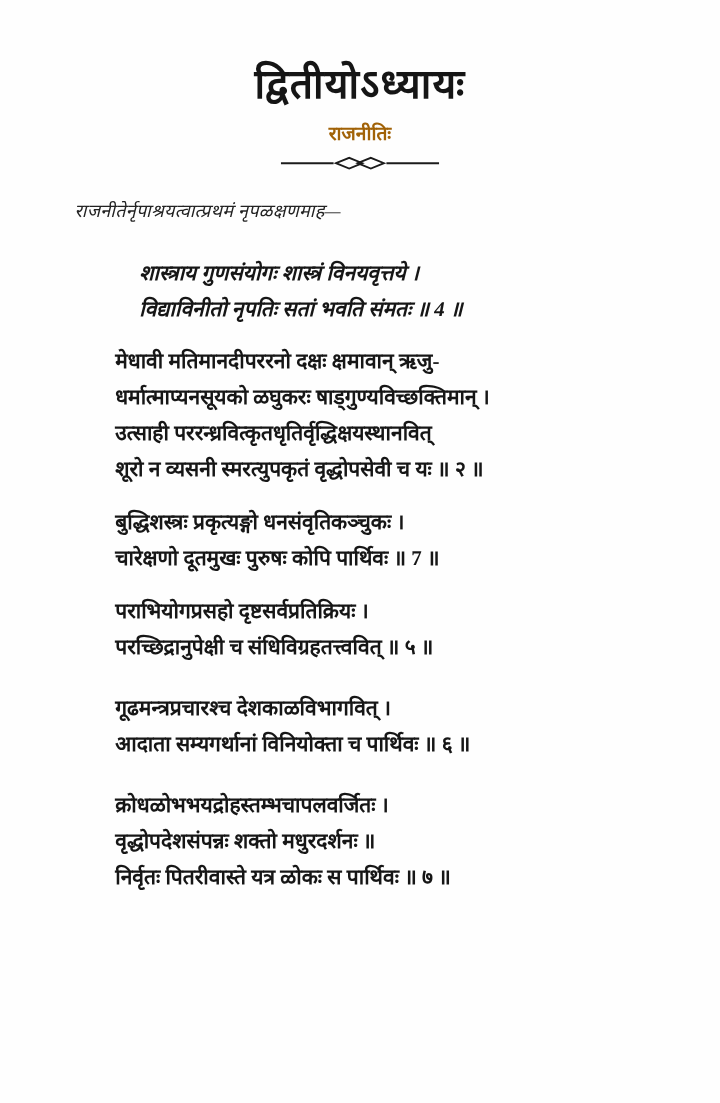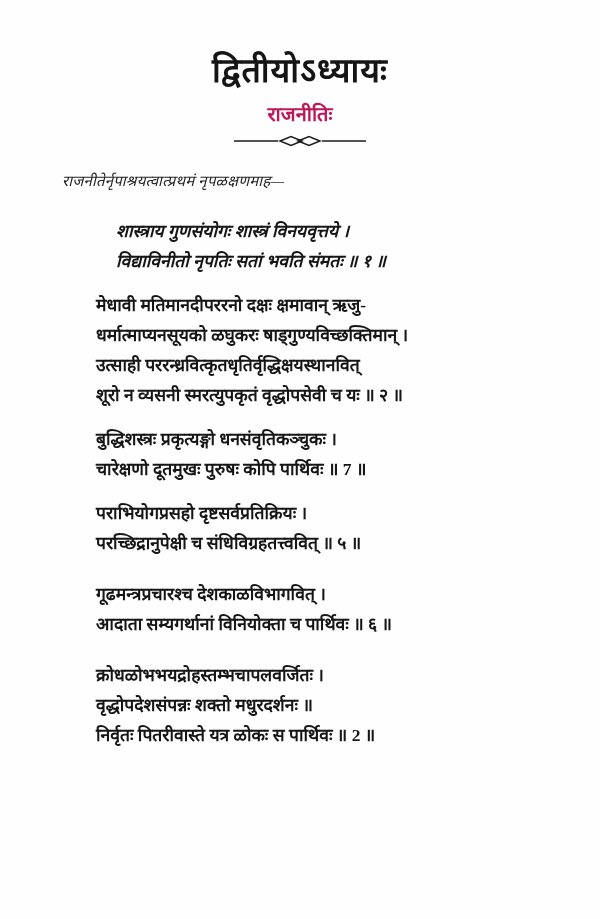--- a/index.html
+++ b/index.html
@@ -20,23 +20,23 @@
     padding-top: 46px;
     text-align: center;
     font-size: 34px;
     font-weight: 700;
     letter-spacing: 1px;
     color: #151515;
   }
   .chapter-subtitle {
     margin-top: 8px;
     text-align: center;
-    font-size: 20px;
+    font-size: 16px;
     font-weight: 700;
-    color: #be185d;
+    color: #a16207;
   }
   .ornament-wrap {
     margin-top: 7px;
     text-align: center;
     line-height: 0;
   }
   .intro-line {
     margin: 22px 0 0 62px;
     font-size: 15px;
     font-weight: 400;
@@ -82,21 +82,21 @@
       <line x1="88" y1="7" x2="132" y2="7" stroke="#1b1b1b" stroke-width="1.6"></line>
     </svg>
   </div>
 
   <div class="intro-line">राजनीतेर्नृपाश्रयत्वात्प्रथमं नृपळक्षणमाह—</div>
 
   <div class="verses">
 
     <div class="verse first">
       <div class="verse-line">शास्त्राय गुणसंयोगः शास्त्रं विनयवृत्तये ।</div>
-      <div class="verse-line">विद्याविनीतो नृपतिः सतां भवति संमतः ॥ १ ॥</div>
+      <div class="verse-line">विद्याविनीतो नृपतिः सतां भवति संमतः ॥ 4 ॥</div>
     </div>
 
     <div class="verse">
       <div class="verse-line">मेधावी मतिमानदीपररनो दक्षः क्षमावान् ऋजु-</div>
       <div class="verse-line">धर्मात्माप्यनसूयको ळघुकरः षाड्गुण्यविच्छक्तिमान् ।</div>
       <div class="verse-line">उत्साही पररन्ध्रवित्कृतधृतिर्वृद्धिक्षयस्थानवित्</div>
       <div class="verse-line">शूरो न व्यसनी स्मरत्युपकृतं वृद्धोपसेवी च यः ॥ २ ॥</div>
     </div>
 
     <div class="verse">
@@ -111,18 +111,18 @@
     </div>
 
     <div class="verse gap-lg">
       <div class="verse-line">गूढमन्त्रप्रचारश्च देशकाळविभागवित् ।</div>
       <div class="verse-line">आदाता सम्यगर्थानां विनियोक्ता च पार्थिवः ॥ ६ ॥</div>
     </div>
 
     <div class="verse gap-lg">
       <div class="verse-line">क्रोधळोभभयद्रोहस्तम्भचापलवर्जितः ।</div>
       <div class="verse-line">वृद्धोपदेशसंपन्नः शक्तो मधुरदर्शनः ॥</div>
-      <div class="verse-line">निर्वृतः पितरीवास्ते यत्र ळोकः स पार्थिवः ॥ 2 ॥</div>
+      <div class="verse-line">निर्वृतः पितरीवास्ते यत्र ळोकः स पार्थिवः ॥ ७ ॥</div>
     </div>
 
 
   </div>
 </div>
 
 </body></html>

